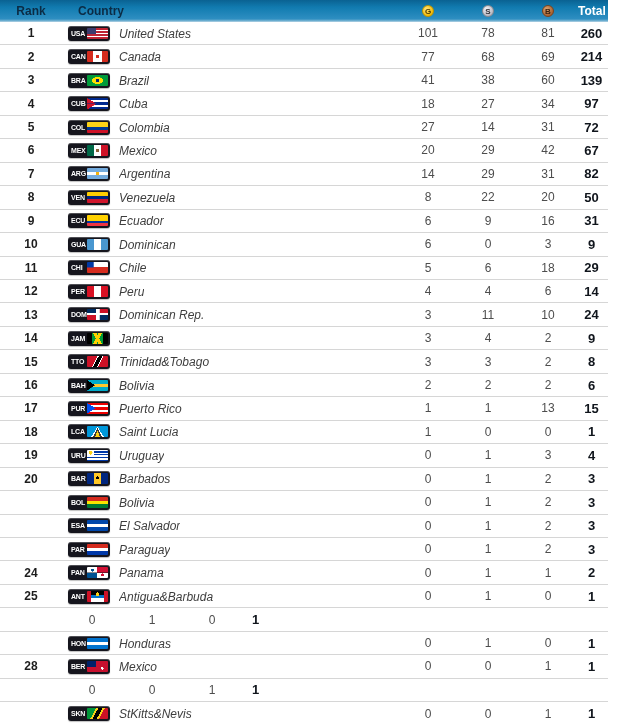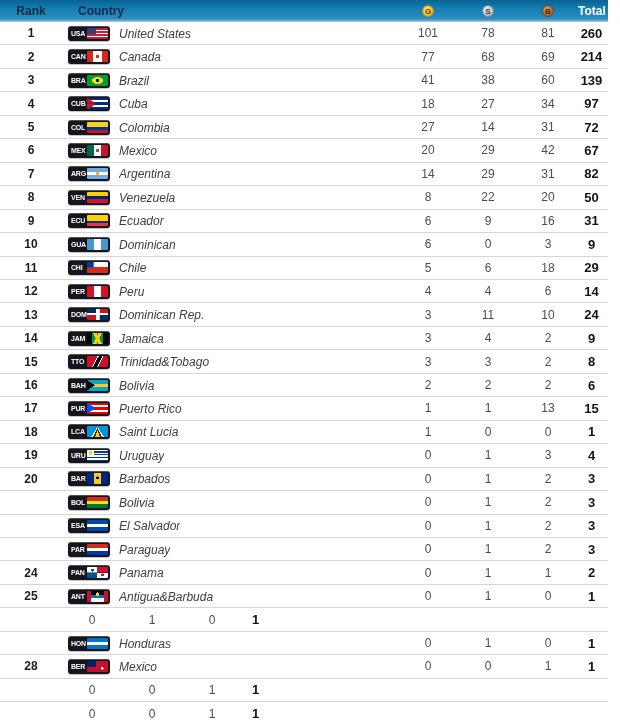--- a/index.html
+++ b/index.html
@@ -490,19 +490,26 @@
   <div class="row">
     <div class="c-rank rank"></div>
     <div class="c-num num">0</div>
     <div class="c-num num">0</div>
     <div class="c-num num">1</div>
     <div class="c-total total">1</div>
   </div>
 
   <div class="row">
     <div class="c-rank rank"></div>
+    <div class="c-country">
+      <span class="badge">
+            <span class="code">SKN</span>
+            <span class="flag" style="background: linear-gradient(119deg, rgb(0, 151, 57) 34%, rgb(252, 209, 22) 34%, rgb(252, 209, 22) 42%, rgb(0, 0, 0) 42%, rgb(0, 0, 0) 58%, rgb(252, 209, 22) 58%, rgb(252, 209, 22) 66%, rgb(206, 17, 38) 66%);"></span>
+          </span>
+      <span class="cname">StKitts&amp;Nevis</span>
+    </div>
     <div class="c-num num">0</div>
     <div class="c-num num">0</div>
     <div class="c-num num">1</div>
     <div class="c-total total">1</div>
   </div>
 </div>
 </div>
 
 </body></html>

